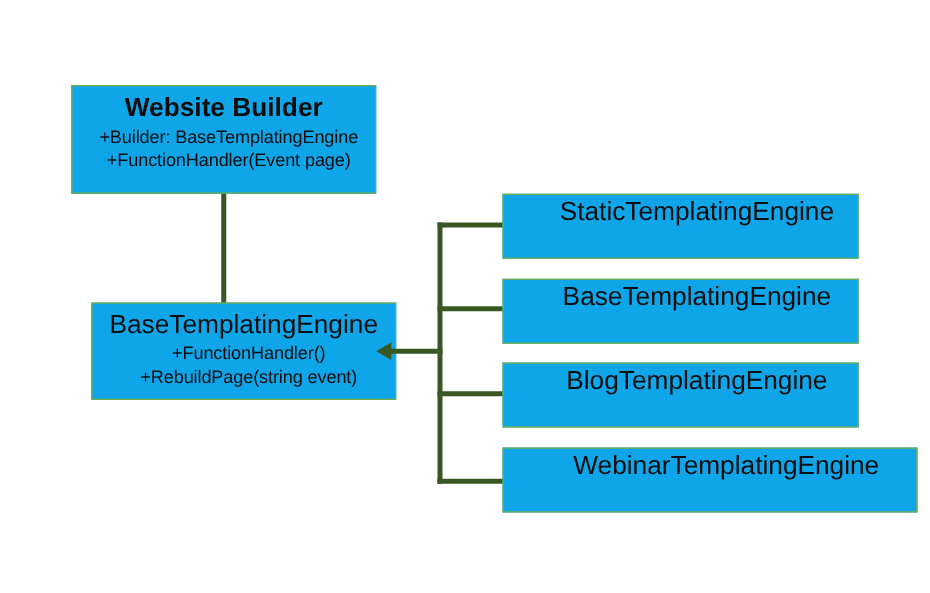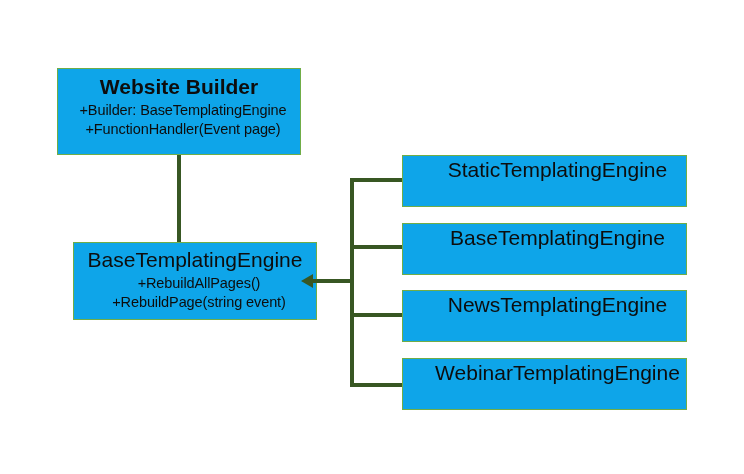--- a/index.html
+++ b/index.html
@@ -83,21 +83,21 @@
       <div>+Builder: BaseTemplatingEngine</div>
       <div>+FunctionHandler(Event  page)</div>
     </div>
   </div>
 
   <div class="conn" style="left:177px; top:155px; width:4px; height:88px;"></div>
 
   <div class="uml-box" style="left:57px; top:242px; width:244px; height:78px;margin-left:16px;">
     <div class="box-title" style="margin-top:3px;">BaseTemplatingEngine</div>
     <div class="box-members">
-      <div>+RebuildAllPages()</div>
+      <div>+FunctionHandler()</div>
       <div>+RebuildPage(string event)</div>
     </div>
   </div>
 
   <div class="conn-arrow" style="left:301px; top:274px;"></div>
   <div class="conn" style="left:312px; top:279px; width:42px; height:4px;"></div>
 
   <div class="conn" style="left:350px; top:178px; width:4px; height:209px;"></div>
 
   <div class="conn" style="left:350px; top:178px; width:53px; height:4px;"></div>
@@ -107,20 +107,20 @@
 
   <div class="uml-box leaf" style="left:402px; top:155px; width:285px; height:52px;">
     <div class="box-title">StaticTemplatingEngine</div>
   </div>
 
   <div class="uml-box leaf" style="left:402px; top:223px; width:285px; height:52px;">
     <div class="box-title">BaseTemplatingEngine</div>
   </div>
 
   <div class="uml-box leaf" style="left:402px; top:290px; width:285px; height:52px;">
-    <div class="box-title">NewsTemplatingEngine</div>
+    <div class="box-title">BlogTemplatingEngine</div>
   </div>
 
-  <div class="uml-box leaf" style="left:402px; top:358px; width:285px; height:52px;">
+  <div class="uml-box leaf" style="left:402px; top:358px; width:332px; height:52px;">
     <div class="box-title">WebinarTemplatingEngine</div>
   </div>
 
 </div>
 
 </body></html>

